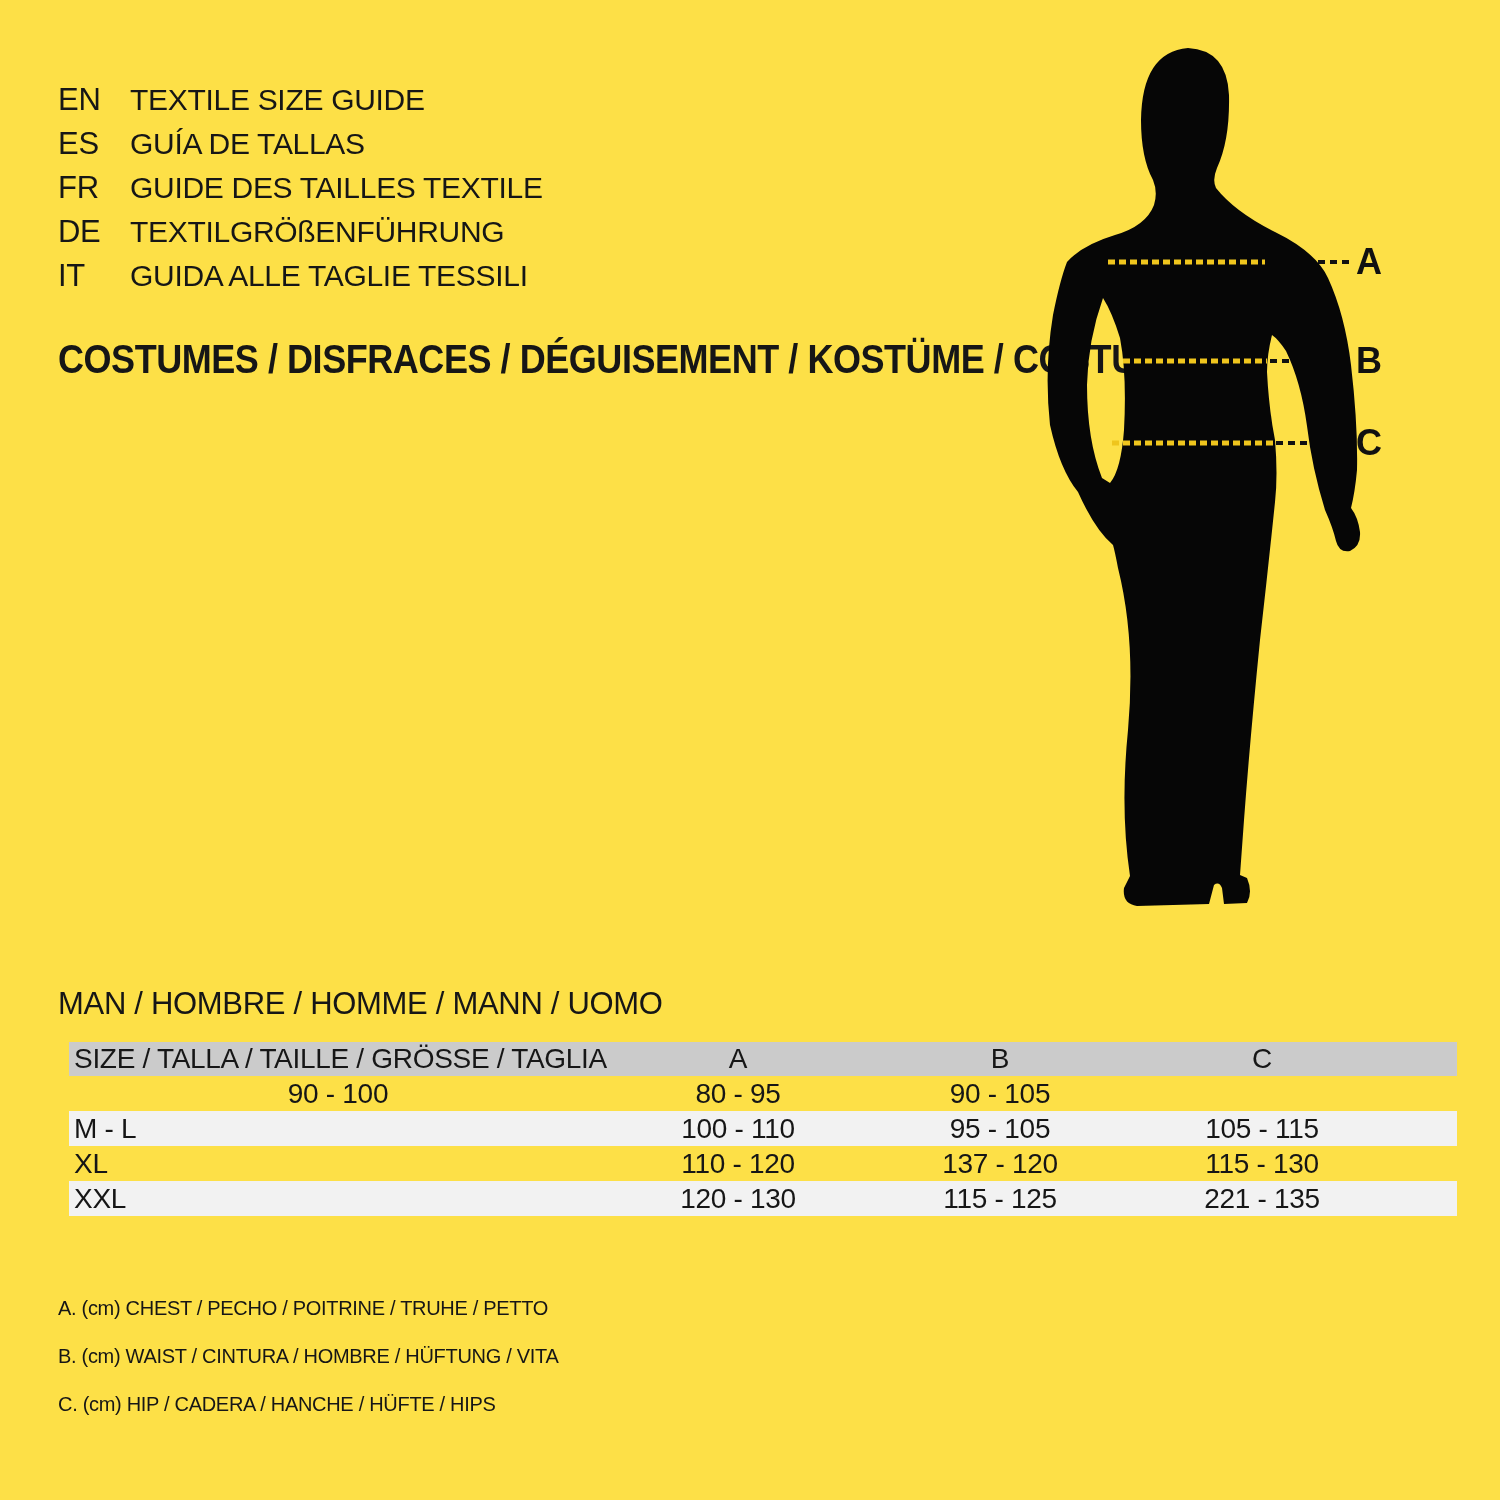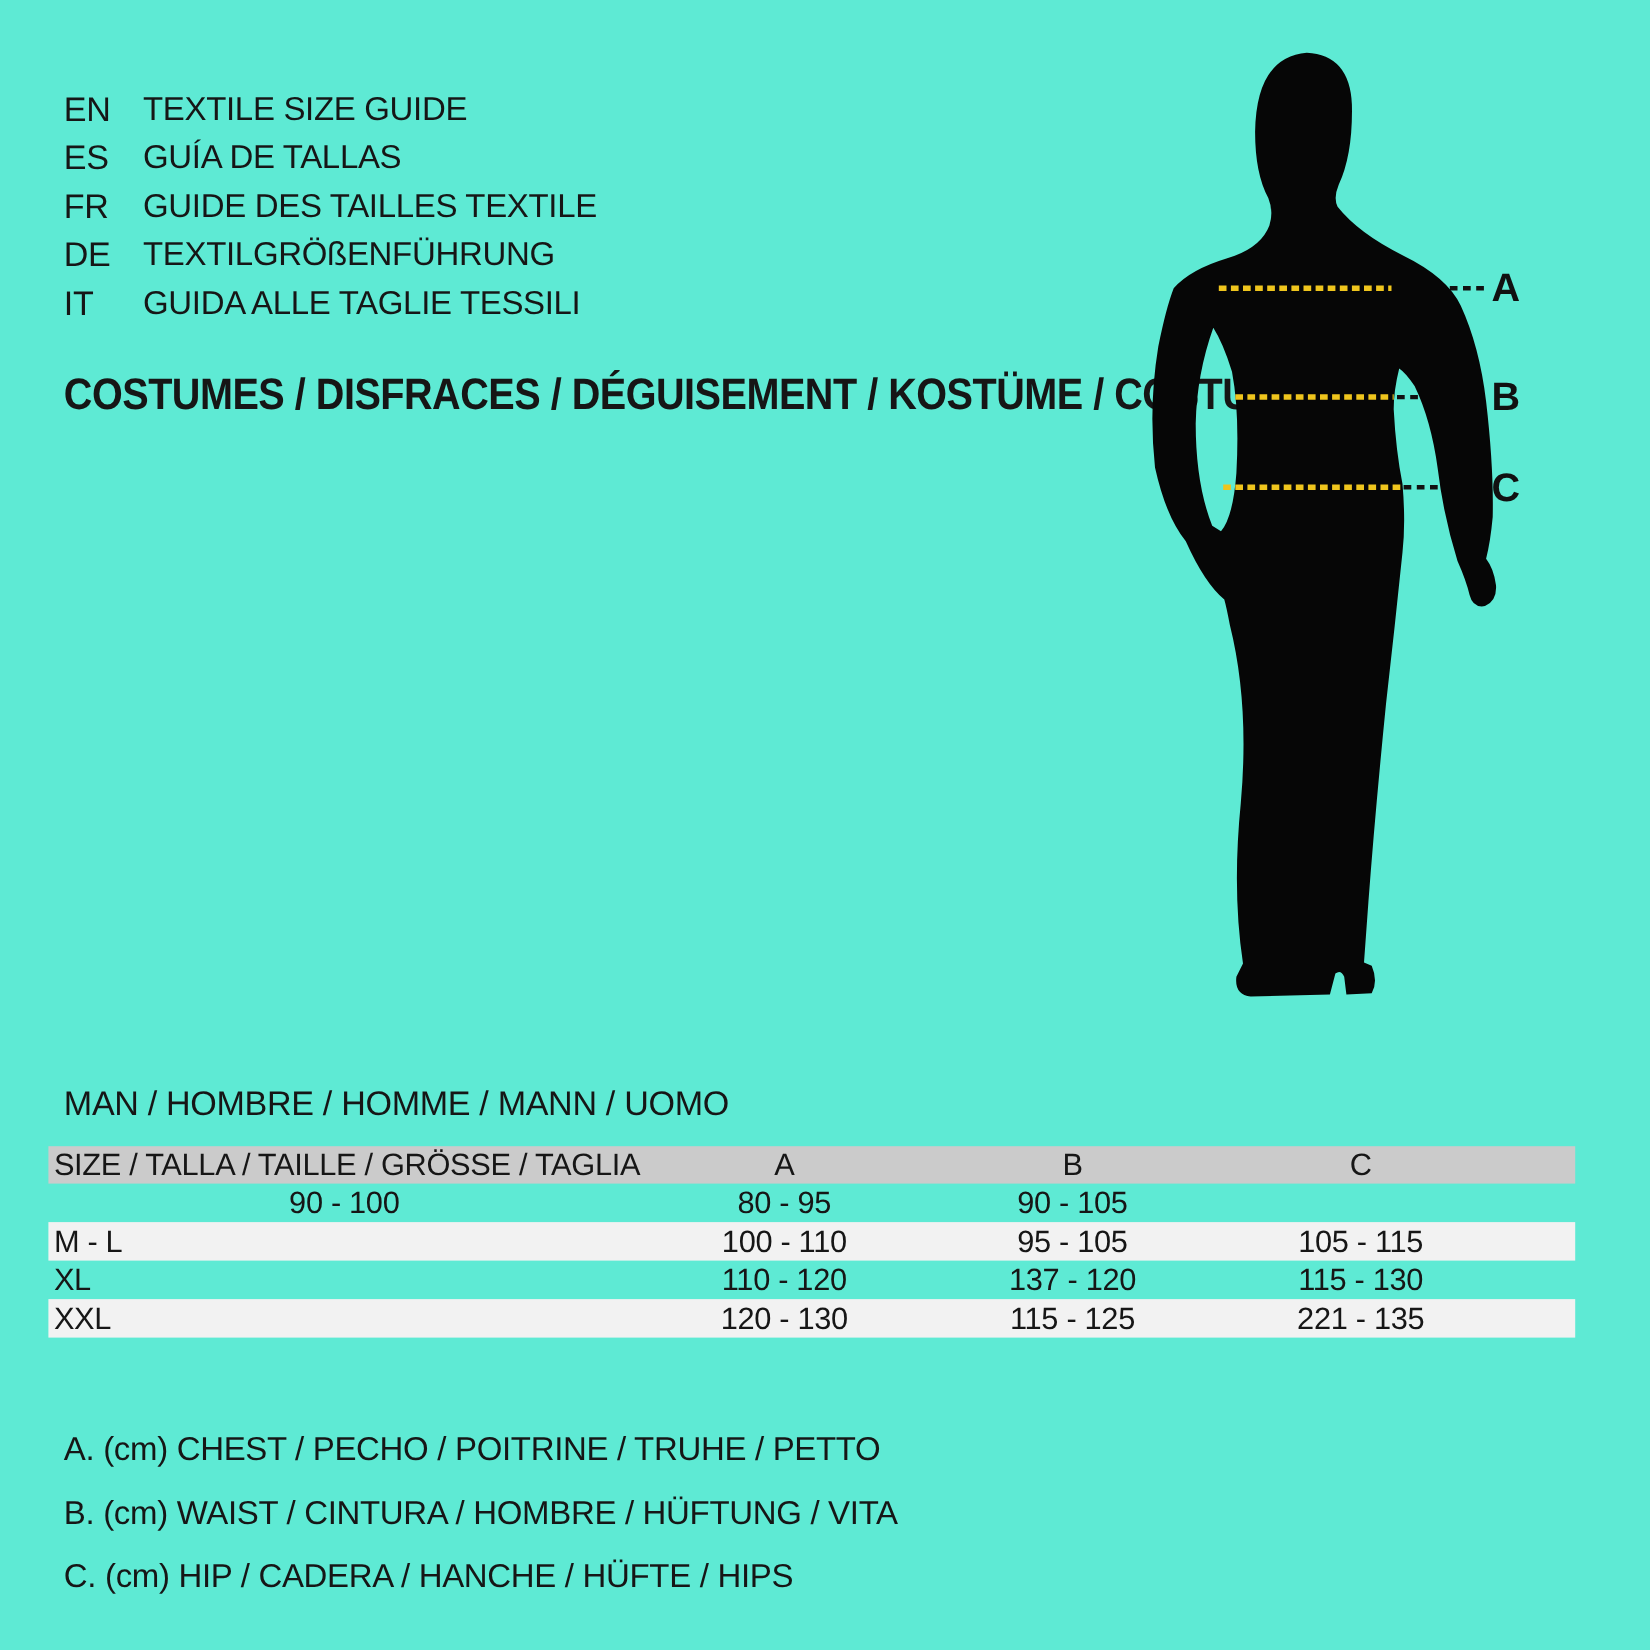--- a/index.html
+++ b/index.html
@@ -1,20 +1,20 @@
 <!DOCTYPE html>
 <html><head>
 <meta charset="utf-8">
 <style>
   html, body { margin: 0; padding: 0; background: #ffffff; }
   .canvas {
     position: relative;
     width: 1500px;
     height: 1500px;
-    background: #5eead4;
+    background: #fde047;
     font-family: "Liberation Sans", "DejaVu Sans", sans-serif;
     color: #161616;
     letter-spacing: -0.3px;
     overflow: hidden;
   }
 
   
   .lang-block { position: absolute; left: 58px; top: 78px; }
   .lang-row { display: flex; height: 44px; align-items: center; }
   .lang-code { display: inline-block; width: 72px; font-size: 31px; }
@@ -39,36 +39,36 @@
   .measure-label.b { top: 303px; }
   .measure-label.c { top: 385px; }
 
   
   .section-title {
     position: absolute; left: 58px; top: 986px;
     font-size: 31px; white-space: nowrap;
   }
 
   
-  .size-table { position: absolute; left: 44px; top: 1042px; width: 1388px; }
+  .size-table { position: absolute; left: 69px; top: 1042px; width: 1388px; }
   .t-row {
     display: grid;
     grid-template-columns: 538px 262px 262px 262px 64px;
     align-items: center;
     height: 35px;
     font-size: 28px;
   }
   .t-row.header { height: 34px; background: #cbcbcb; }
   .t-row.alt { background: #f2f2f2; }
   .t-cell-size { text-align: left; padding-left: 5px; white-space: nowrap; }
   .t-cell-val { text-align: center; white-space: nowrap; }
 
   
   .legend { position: absolute; left: 58px; top: 1284px; }
-  .legend-line { height: 48px; display: flex; align-items: center; font-size: 30px; white-space: nowrap; margin-top: 10px; }
+  .legend-line { height: 48px; display: flex; align-items: center; font-size: 20px; white-space: nowrap; }
 </style>
 </head>
 <body>
 
 <div class="canvas">
 
   <div class="lang-block">
     <div class="lang-row">
       <span class="lang-code">EN</span>
       <span class="lang-label">TEXTILE SIZE GUIDE</span>

